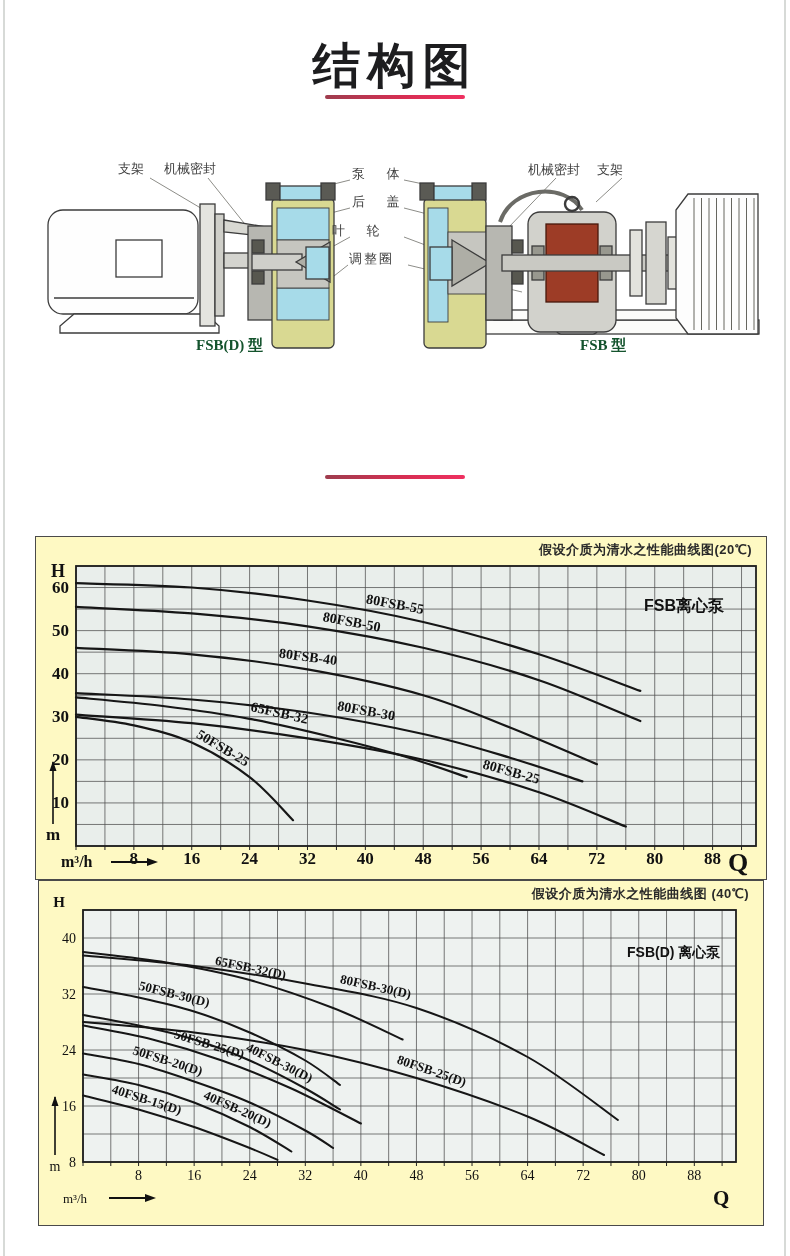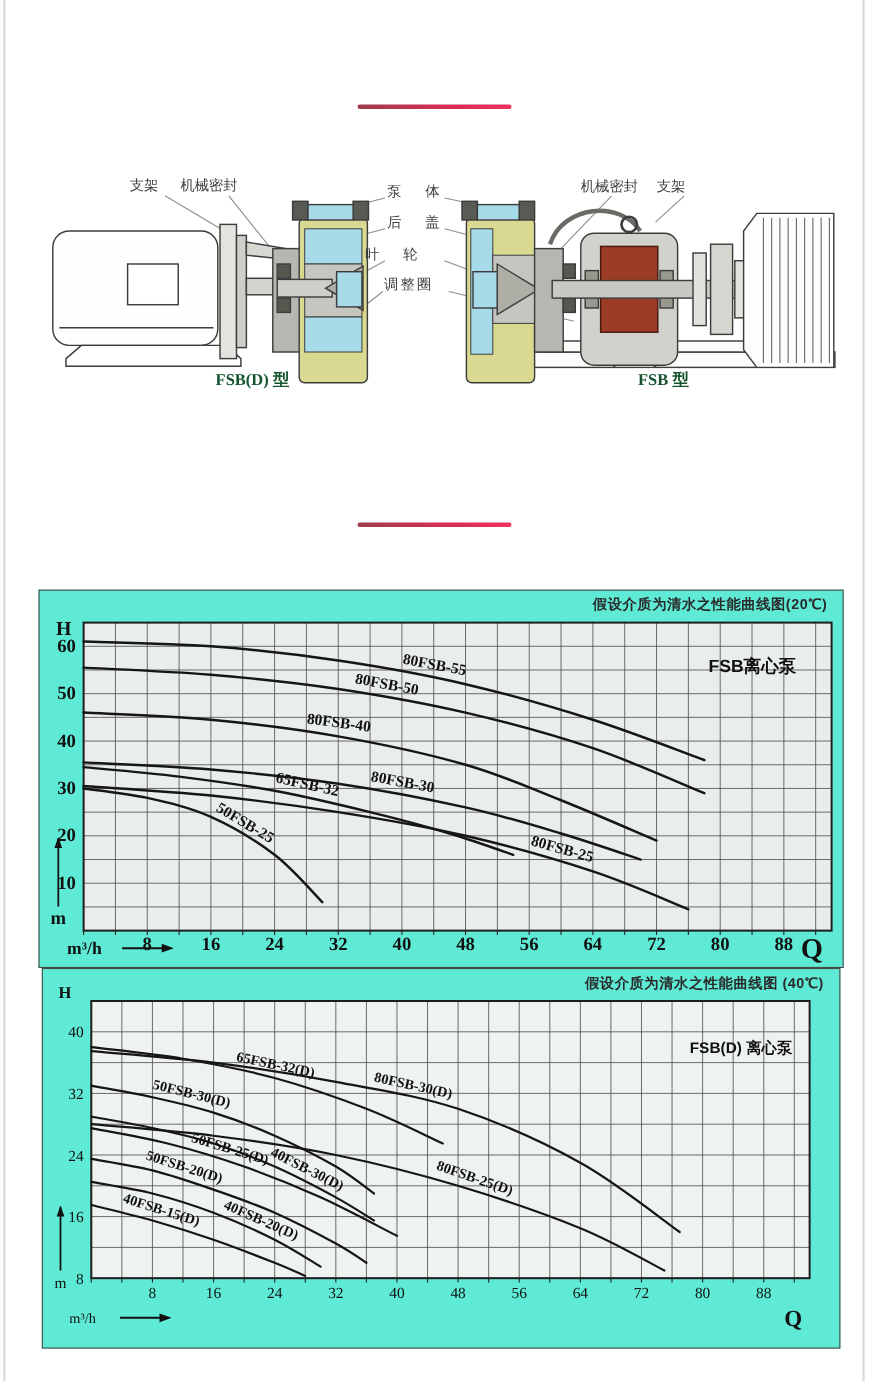--- a/index.html
+++ b/index.html
@@ -13,35 +13,36 @@
   .t1{top:34px}.t2{top:414px}
   .underline{position:absolute;left:325px;width:140px;height:4px;border-radius:2px;
              background:linear-gradient(90deg,#9e3d4e 0%,#d62e52 55%,#ef3060 100%);}
   .u1{top:95px}.u2{top:475px}
   .diagram{position:absolute;left:0;top:140px;width:664px;height:235px;}
   .diagram svg{position:absolute;left:0;top:0;}
   .dlabel{position:absolute;font-size:13px;color:#3f3f3f;white-space:nowrap;line-height:15px;}
   .dlabel.wide{letter-spacing:9px;}
   .dcaption{position:absolute;font-family:"Liberation Serif",serif;font-weight:bold;
             font-size:15px;color:#14532d;white-space:nowrap;}
-  .chart-panel{position:absolute;border:1.5px solid #4a4a4a;background:#5eead4;}
+  .chart-panel{position:absolute;border:1.5px solid #4a4a4a;background:#fef9c3;}
   .cp1{left:35px;top:536px;width:730px;height:342px;}
   .cp2{left:38px;top:880px;width:724px;height:344px;}
   .chart-title{position:absolute;right:14px;top:4px;font-size:13px;font-weight:bold;
                color:#2a2a2a;letter-spacing:0.5px;}
   .chart-svg{position:absolute;left:0;}
   .cs1{top:12px}.cs2{top:6px}
 </style>
 </head>
 <body>
 
 <div class="page">
   <div class="edge edge-l"></div>
   <div class="edge edge-r"></div>
 
+  <h1 class="sec-title t1">结构图</h1>
   <div class="underline u1"></div>
 
   <div class="diagram">
     <svg width="790" height="235" viewBox="0 0 790 235">
 
       <g stroke="#8d8d88" stroke-width="1">
         <line x1="150" y1="38" x2="204" y2="70"></line>
         <line x1="208" y1="38" x2="256" y2="98"></line>
         <line x1="350" y1="40" x2="302" y2="52"></line>
           <line x1="404" y1="40" x2="452" y2="50"></line>

